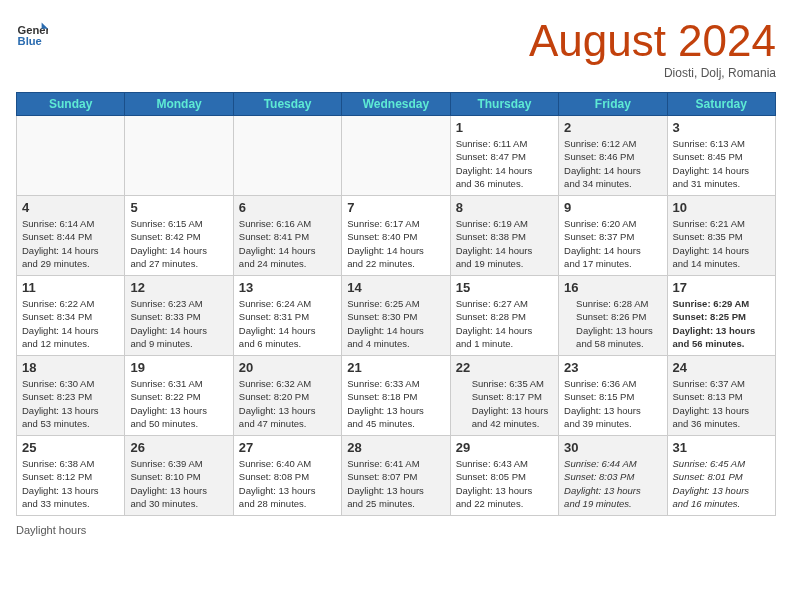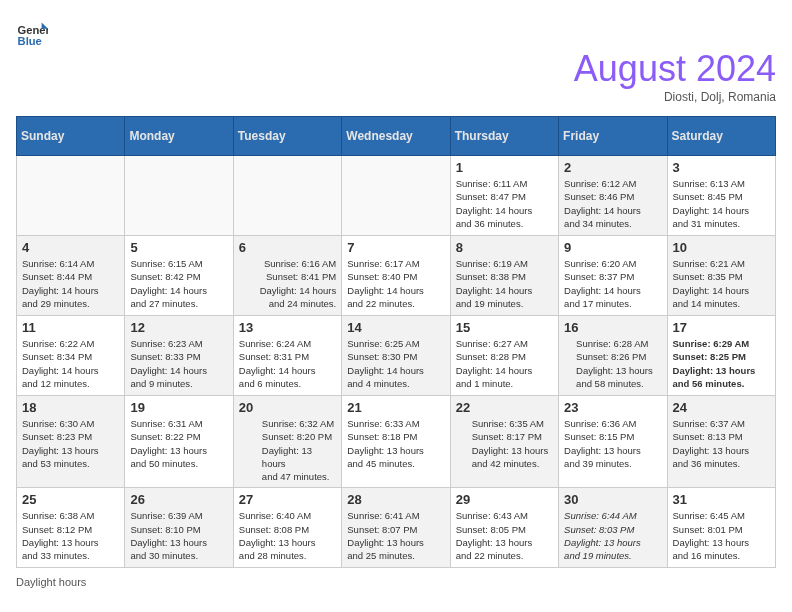--- a/index.html
+++ b/index.html
@@ -22,41 +22,40 @@
       gap: 4px;
     }
     .logo-icon {
       width: 32px;
       height: 32px;
     }
     .title-block {
       text-align: right;
     }
     .month-title {
-      font-size: 36px;
+      font-size: 44px;
       font-weight: normal;
-      color: #8b5cf6;
-      margin-top: 32px;
+      color: #c2410c;
     }
     .subtitle {
       font-size: 12px;
       color: #555;
     }
     table {
       width: 100%;
       border-collapse: collapse;
       table-layout: fixed;
     }
     th {
       background-color: #2b6cb0;
-      color: #e5e5e5;
+      color: #5eead4;
       font-size: 12px;
       font-weight: bold;
-      padding: 12px 4px;
-      text-align: left;
+      padding: 4px 4px;
+      text-align: center;
       border: 1px solid #1a4f8a;
     }
     td {
       border: 1px solid #ccc;
       vertical-align: top;
       padding: 4px 5px;
       font-size: 10px;
       color: #333;
       height: 80px;
       background: #fff;
@@ -153,21 +152,21 @@
         </td>
         <td>
           <span class="day-num">5</span>
           <div class="day-info" style="white-space: pre-line;">Sunrise: 6:15 AM
 Sunset: 8:42 PM
 Daylight: 14 hours
 and 27 minutes.</div>
         </td>
         <td class="shaded">
           <span class="day-num">6</span>
-          <div class="day-info" style="white-space: pre-line; text-align: right;">Sunrise: 6:16 AM
+          <div class="day-info" style="white-space: pre-line;">Sunrise: 6:16 AM
 Sunset: 8:41 PM
 Daylight: 14 hours
 and 24 minutes.</div>
         </td>
         <td>
           <span class="day-num">7</span>
           <div class="day-info" style="white-space: pre-line;">Sunrise: 6:17 AM
 Sunset: 8:40 PM
 Daylight: 14 hours
 and 22 minutes.</div>
@@ -255,21 +254,21 @@
         </td>
         <td>
           <span class="day-num">19</span>
           <div class="day-info" style="white-space: pre-line;">Sunrise: 6:31 AM
 Sunset: 8:22 PM
 Daylight: 13 hours
 and 50 minutes.</div>
         </td>
         <td class="shaded">
           <span class="day-num">20</span>
-          <div class="day-info" style="white-space: pre-line; margin-left: 23px;">Sunrise: 6:32 AM
+          <div class="day-info" style="white-space: pre-line;">Sunrise: 6:32 AM
 Sunset: 8:20 PM
 Daylight: 13 hours
 and 47 minutes.</div>
         </td>
         <td>
           <span class="day-num">21</span>
           <div class="day-info" style="white-space: pre-line;">Sunrise: 6:33 AM
 Sunset: 8:18 PM
 Daylight: 13 hours
 and 45 minutes.</div>
@@ -334,21 +333,21 @@
         </td>
         <td class="shaded">
           <span class="day-num">30</span>
           <div class="day-info" style="white-space: pre-line; font-style: italic;">Sunrise: 6:44 AM
 Sunset: 8:03 PM
 Daylight: 13 hours
 and 19 minutes.</div>
         </td>
         <td>
           <span class="day-num">31</span>
-          <div class="day-info" style="white-space: pre-line;">Sunrise: 6:45 AM
+          <div class="day-info" style="white-space: pre-line; font-style: italic;">Sunrise: 6:45 AM
 Sunset: 8:01 PM
 Daylight: 13 hours
 and 16 minutes.</div>
         </td>
       </tr>
     </tbody>
 </table>
 
 <div class="footer">
   <span>Daylight hours</span>

